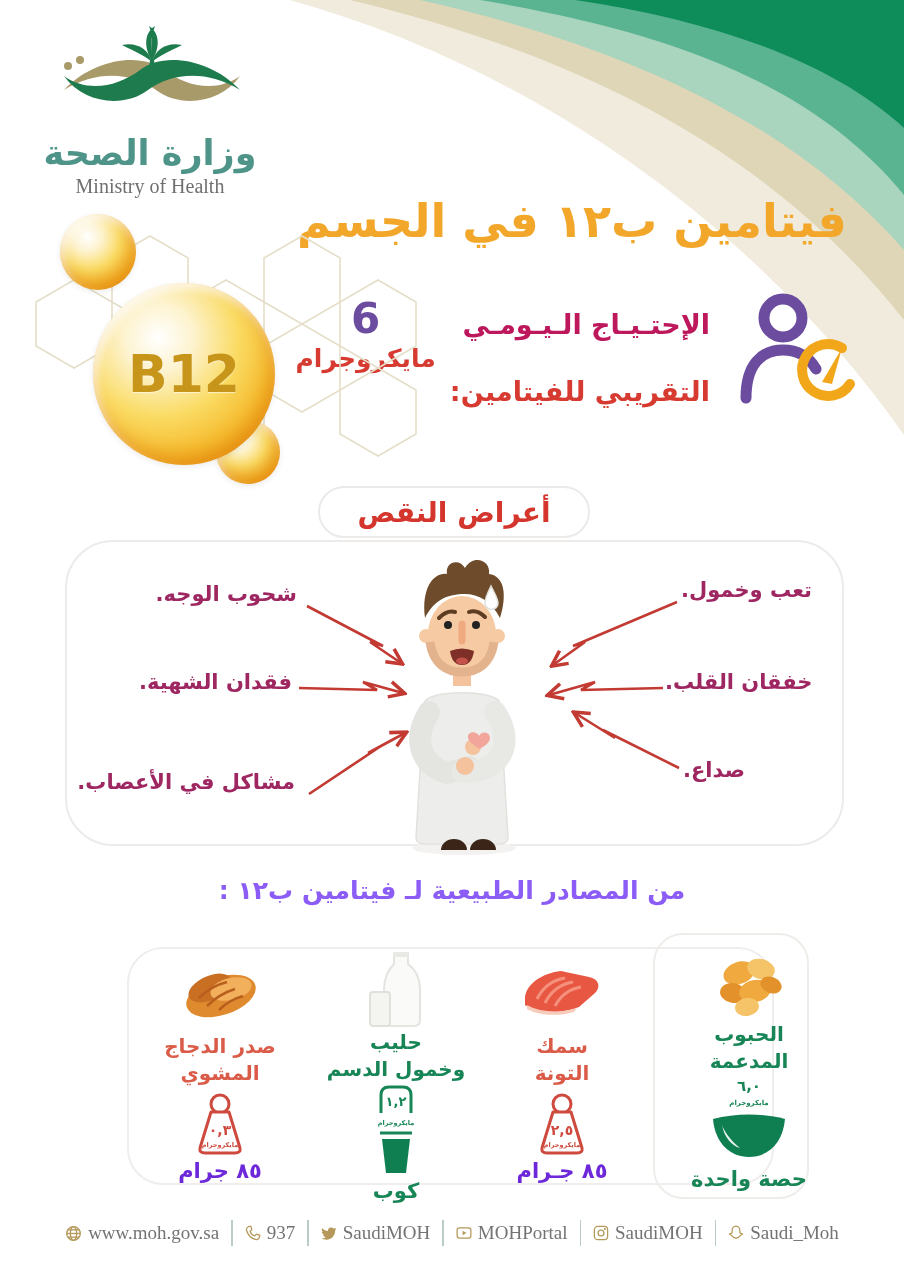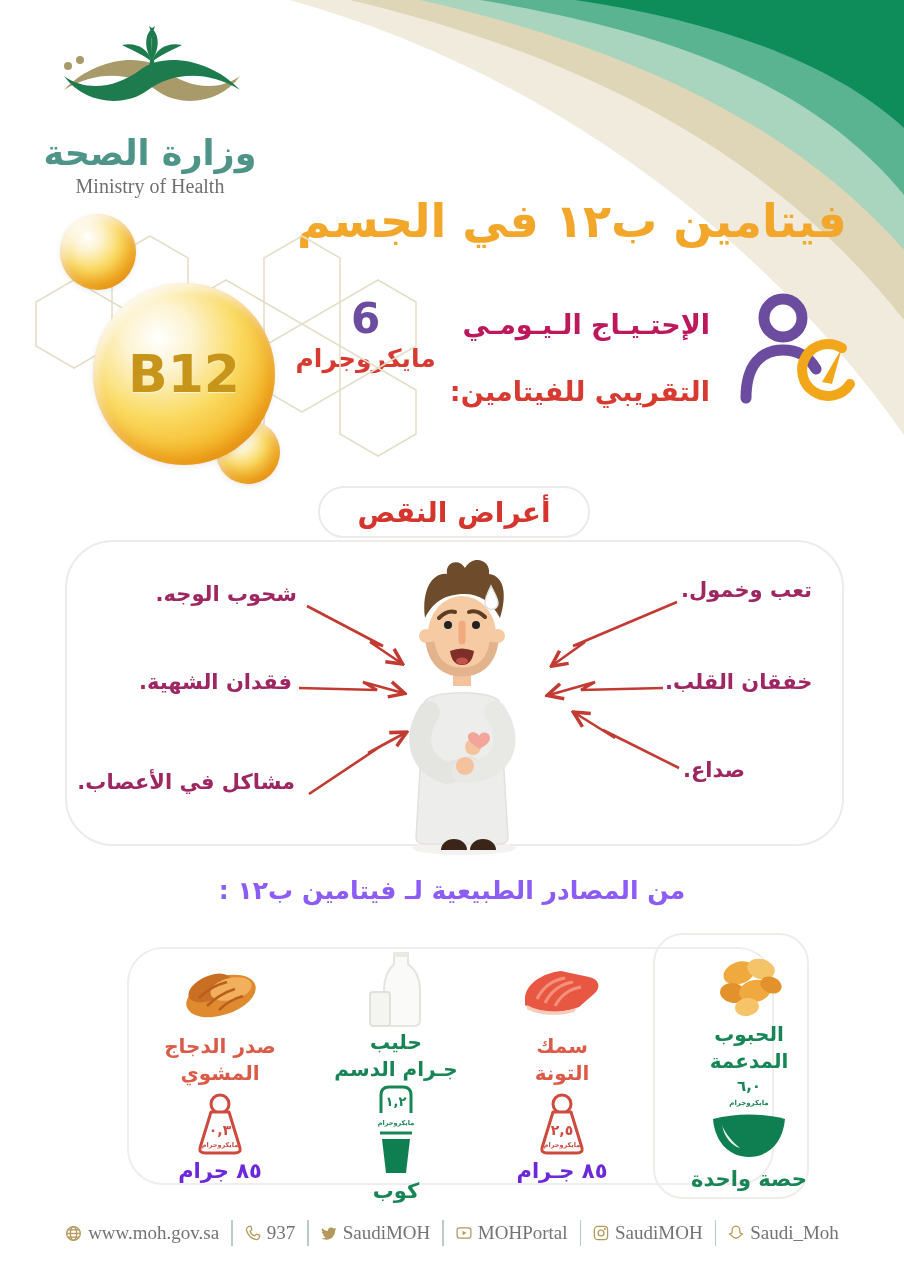--- a/index.html
+++ b/index.html
@@ -223,21 +223,21 @@
 
     <div class="src-col col-milk">
       <div class="src-img">
         <svg width="64" height="80" viewBox="0 0 64 80">
           <path d="M30,4 L44,4 L44,14 C52,20 56,28 56,40 L56,70 Q56,76 50,76 L26,76 Q20,76 20,70 L20,40 C20,28 24,20 30,14 Z" fill="#FAFAF8" stroke="#E4E4E0" stroke-width="2"></path>
           <rect x="29" y="2" width="16" height="5" fill="#E9E9E5"></rect>
           <rect x="6" y="42" width="20" height="34" rx="3" fill="#F4F4F1" stroke="#E0E0DC" stroke-width="2"></rect>
         </svg>
       </div>
       <div class="src-name green">
-        <span>حليب</span><br><span>جـرام الدسم</span>
+        <span>حليب</span><br><span>وخمول الدسم</span>
       </div>
       <div class="src-measure tall">
         <svg width="60" height="96" viewBox="0 0 60 96">
           <path d="M15,30 L15,12 Q15,4 23,4 L37,4 Q45,4 45,12 L45,30" fill="none" stroke="#178556" stroke-width="3"></path>
           <text x="30" y="23" text-anchor="middle" font-size="13" font-weight="bold" fill="#178556">١,٢</text>
           <text x="30" y="42" text-anchor="middle" font-size="6.5" font-weight="bold" fill="#178556">مايكروجرام</text>
           <path d="M14,50 L46,50" stroke="#178556" stroke-width="3"></path>
           <path d="M16,56 L44,56 L40,90 L20,90 Z" fill="#0F7F52"></path>
         </svg>
       </div>

